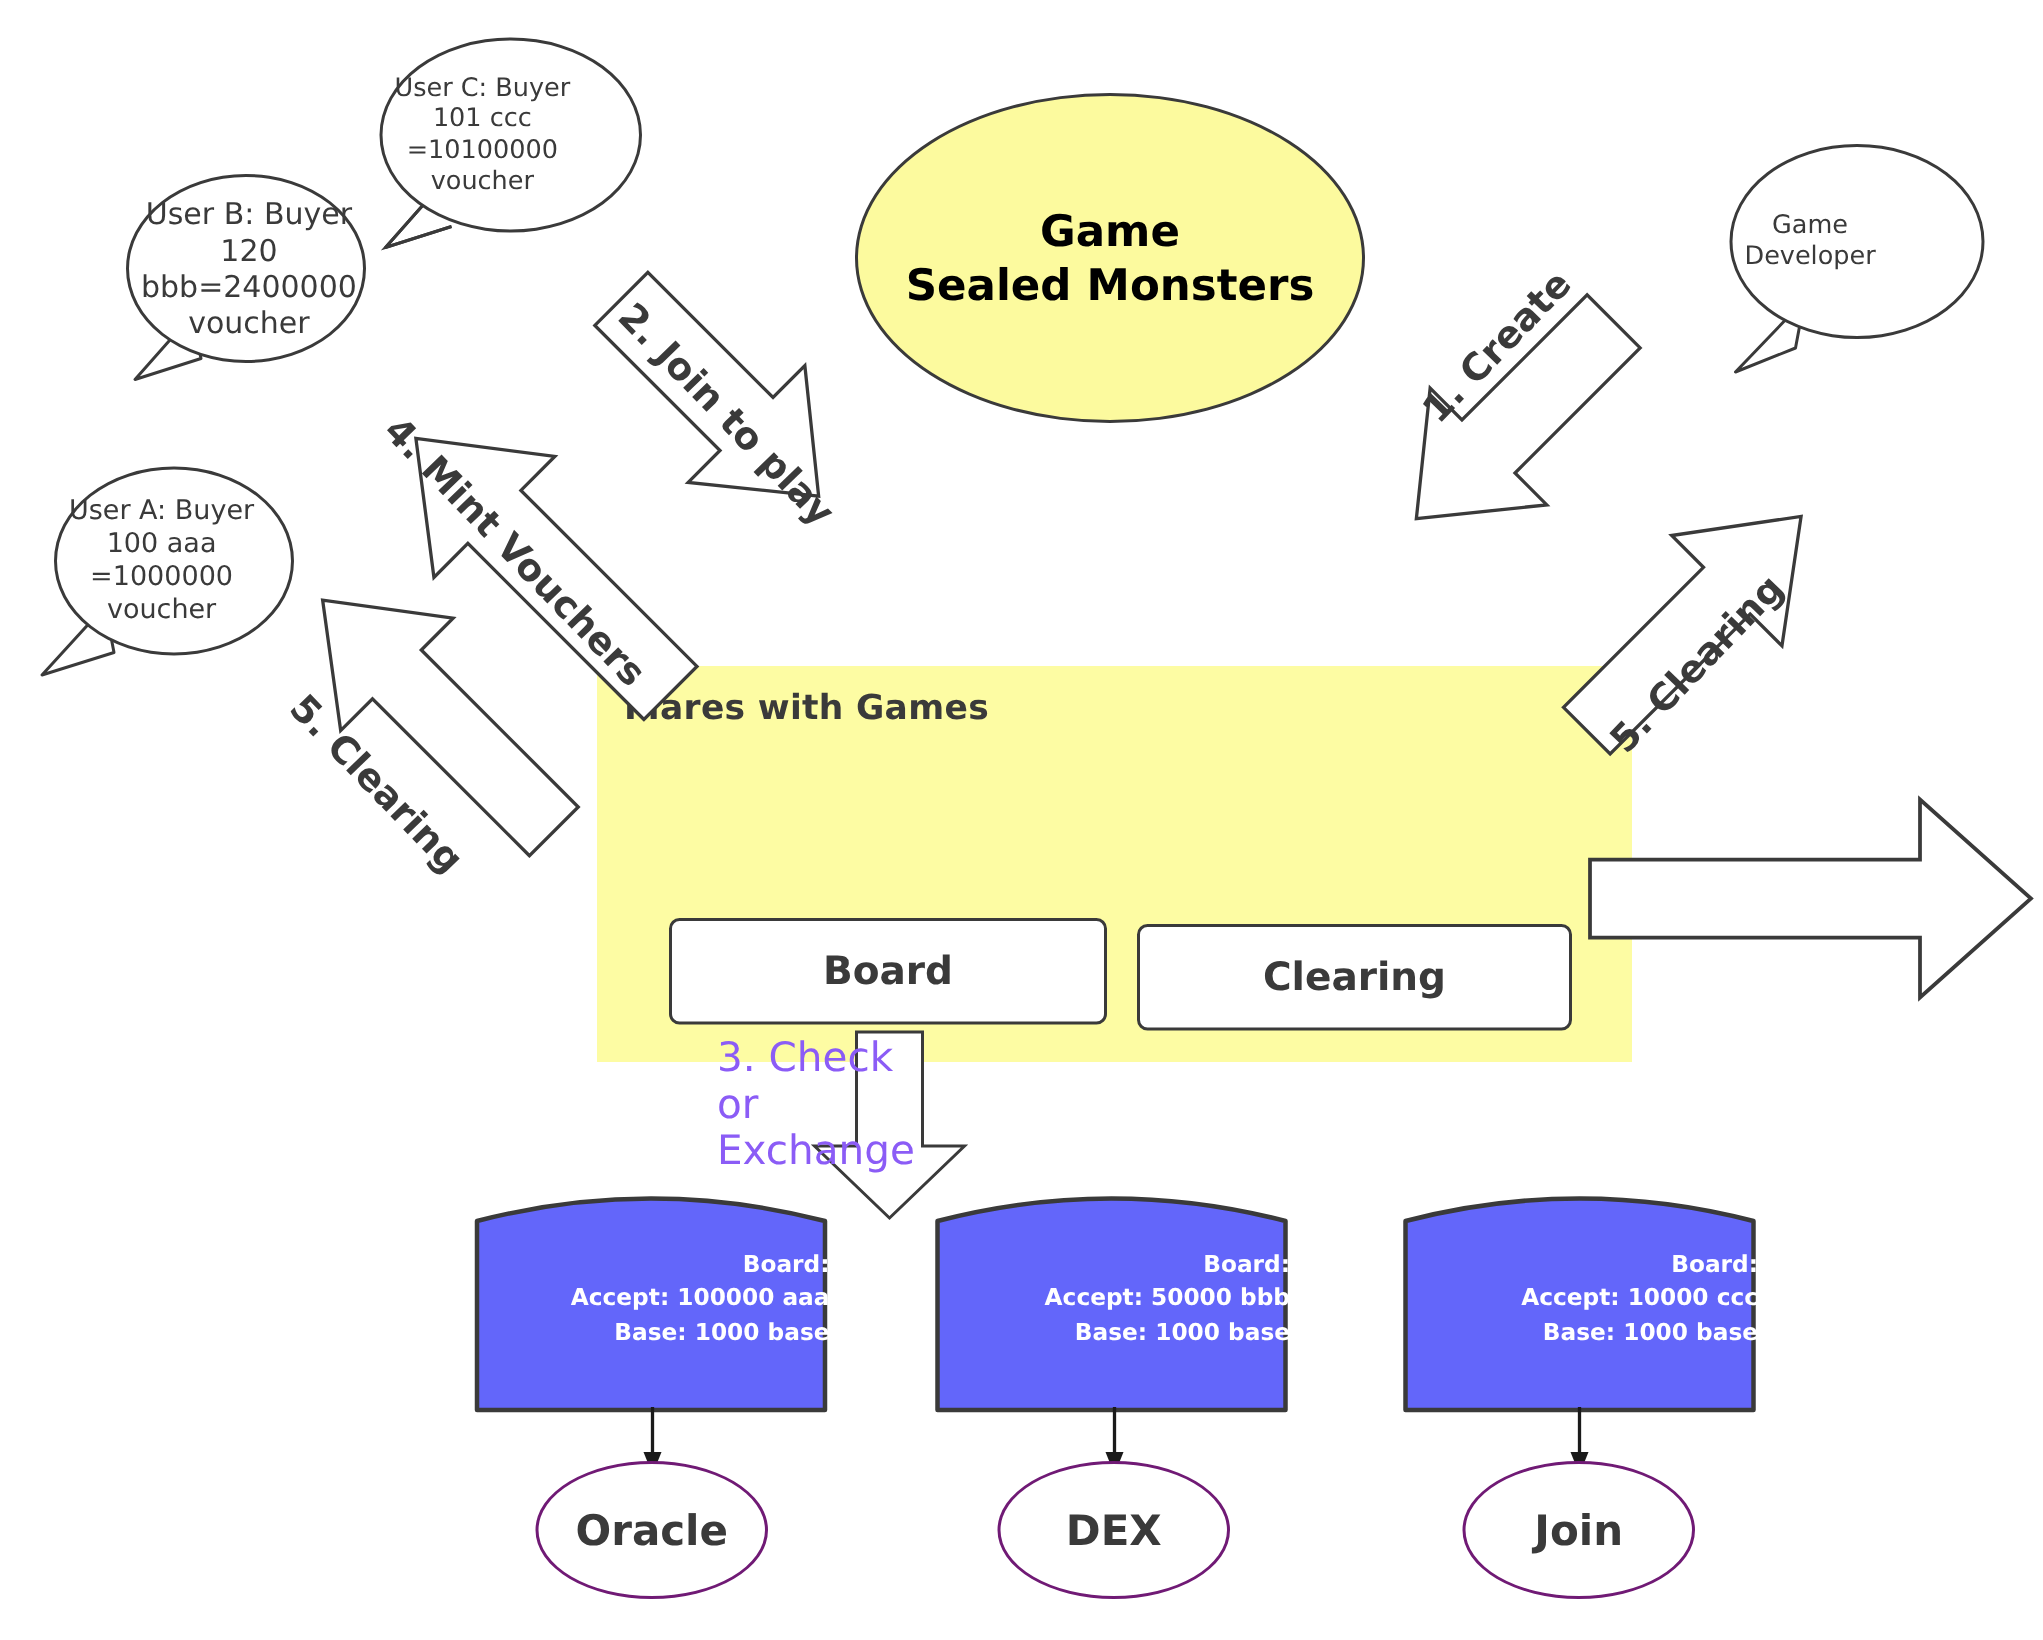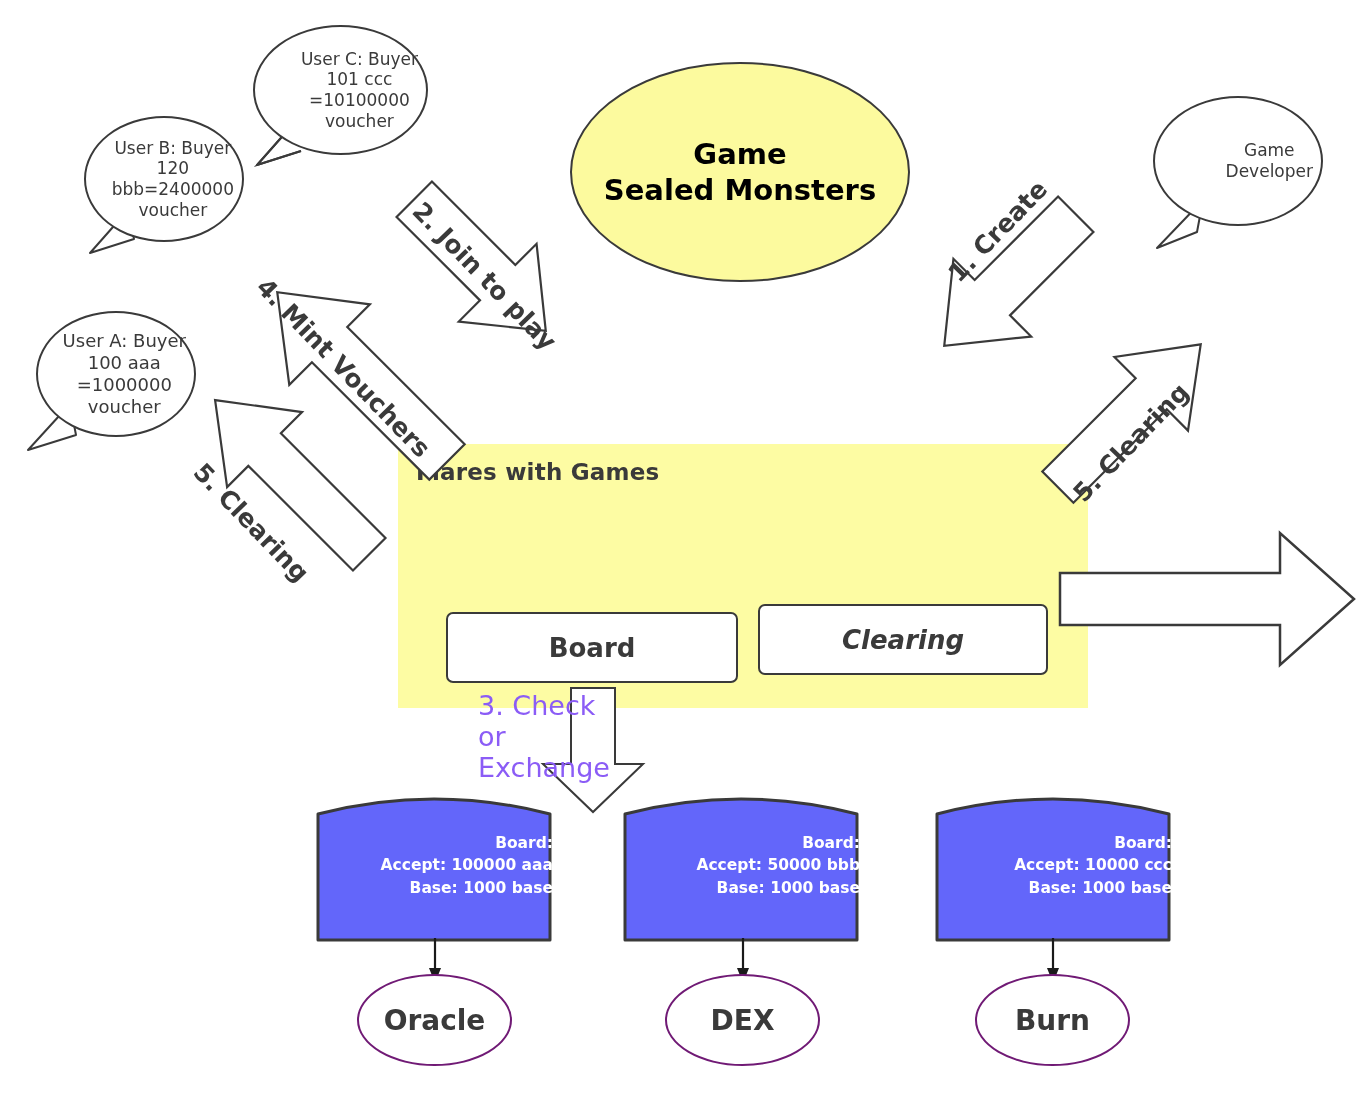--- a/index.html
+++ b/index.html
@@ -25,21 +25,21 @@
     position: absolute;
     box-sizing: border-box;
   }
   
   .bubble {
     border: 2px solid #3a3a3a;
     border-radius: 50%;
     background: #ffffff;
     display: flex;
     align-items: center;
-    justify-content: flex-end;
+    justify-content: flex-start;
     text-align: center;
     color: #3a3a3a;
     line-height: 1.22;
     z-index: 6;
   }
   .bubble-text { padding: 0 8px; white-space: pre-line; }
 
   
   .game-ellipse {
     border: 2px solid #3a3a3a;
@@ -151,21 +151,21 @@
     <div class="bubble-text">User C: Buyer
 101 ccc
 =10100000
 voucher</div>
   </div>
   <svg class="plain-arrow" style="left:243px; top:118px;" width="70" height="60" viewBox="0 0 70 60">
     <path d="M52 4 L14 47 L58 33" fill="#ffffff" stroke="#3a3a3a" stroke-width="2" stroke-linejoin="round"></path>
     <path d="M52 4 L14 47 L58 33" fill="none" stroke="#3a3a3a" stroke-width="2"></path>
   </svg>
 
-  <div class="node bubble" style="left:84px; top:116px; width:160px; height:126px; font-size:17px;">
+  <div class="node bubble" style="left:84px; top:116px; width:160px; height:126px; font-size:20px;">
     <div class="bubble-text">User B: Buyer
 120
 bbb=2400000
 voucher</div>
   </div>
   <svg class="plain-arrow" style="left:78px; top:206px;" width="70" height="60" viewBox="0 0 70 60">
     <path d="M50 4 L12 47 L56 33 Z" fill="#ffffff" stroke="#3a3a3a" stroke-width="2" stroke-linejoin="round"></path>
   </svg>
 
   <div class="node bubble" style="left:36px; top:311px; width:160px; height:126px; font-size:18px;">
@@ -237,21 +237,21 @@
   </div>
 
   <div class="node platform" style="left:398px; top:444px; width:690px; height:264px;">
     <div class="platform-title">Flares with Games</div>
 
 
     <div class="inner-box" style="left:48px; top:168px; width:288px; height:67px;">
       <span>Board</span>
     </div>
 
-    <div class="inner-box" style="left:360px; top:160px; width:286px; height:67px;font-style:italic;">
+    <div class="inner-box" style="left:360px; top:172px; width:286px; height:67px;">
       <span>Clearing</span>
     </div>
   </div>
 
   <div class="arrow" style="left:1058px; top:527px; width:300px; height:145px;">
     <svg width="300" height="145" viewBox="0 0 300 145">
       <path d="M2 46 L222 46 L222 6 L296 72 L222 138 L222 98 L2 98 Z" fill="#ffffff" stroke="#3a3a3a" stroke-width="2.5" stroke-linejoin="miter"></path>
     </svg>
   </div>
 
@@ -305,16 +305,16 @@
 
   <div class="node small-ellipse" style="left:357px; top:974px; width:155px; height:92px;">
     <span>Oracle</span>
   </div>
 
   <div class="node small-ellipse" style="left:665px; top:974px; width:155px; height:92px;">
     <span>DEX</span>
   </div>
 
   <div class="node small-ellipse" style="left:975px; top:974px; width:155px; height:92px;">
-    <span>Burn</span>
+    <span>Join</span>
   </div>
 
 </div>
 
 </body></html>

